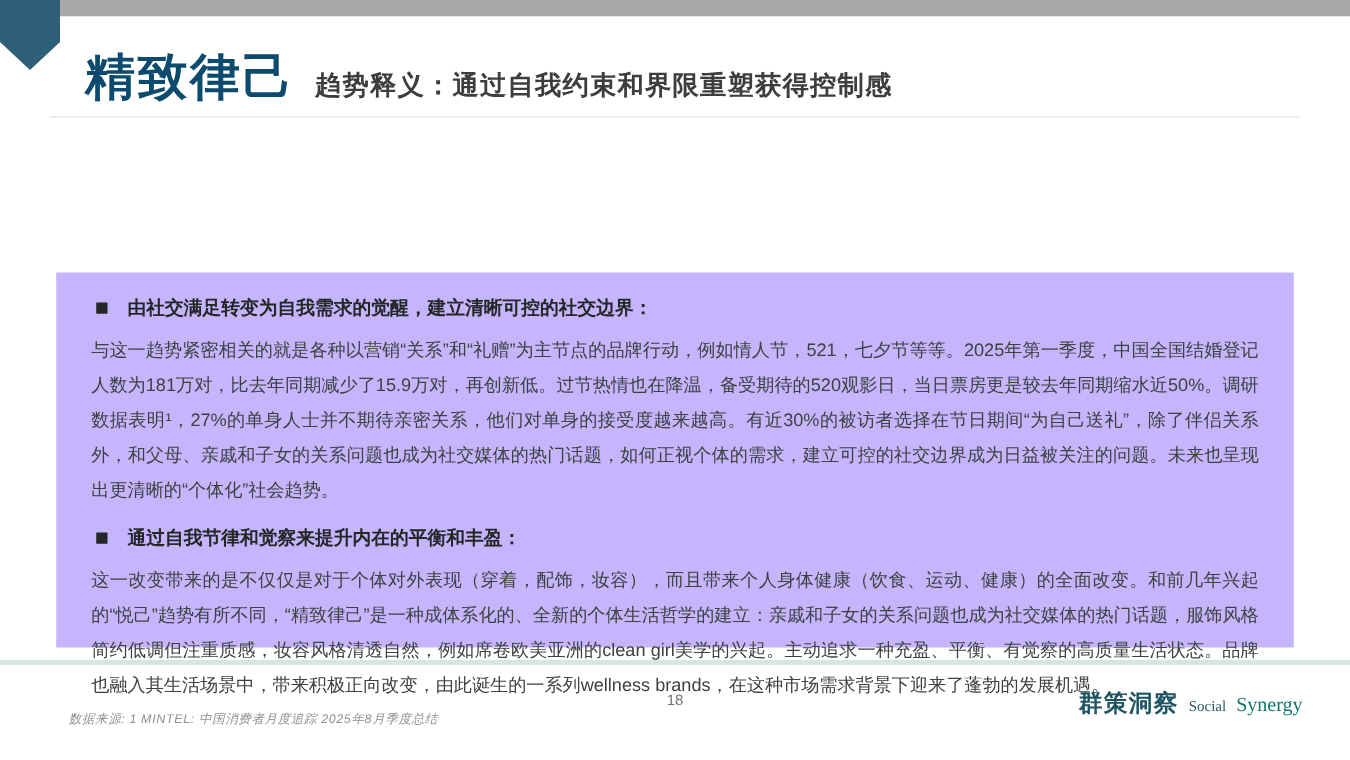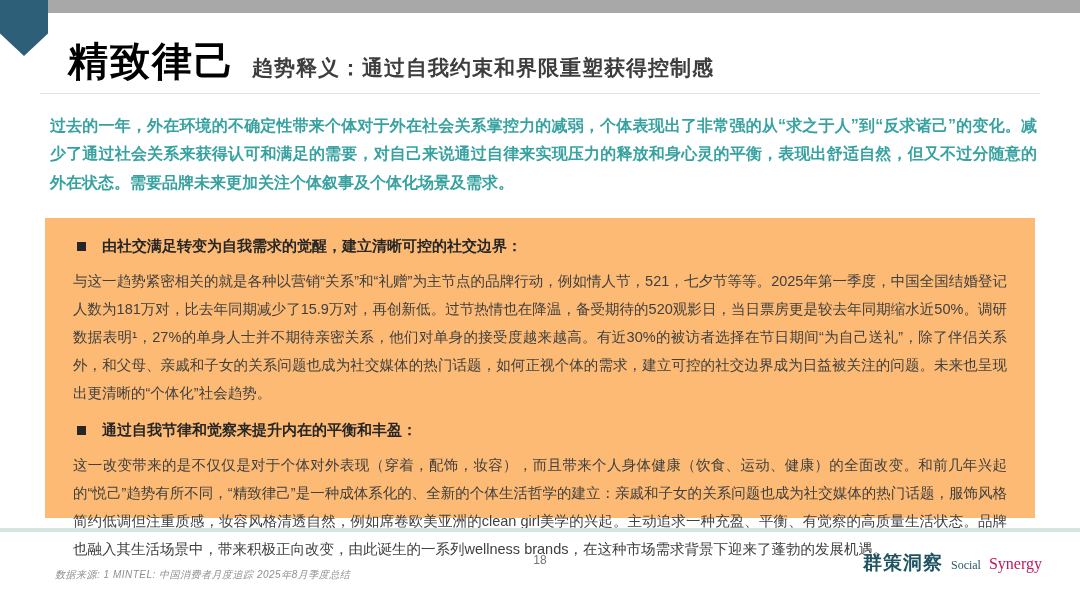--- a/index.html
+++ b/index.html
@@ -20,39 +20,39 @@
     position: absolute; left: 0; top: 0; width: 48px; height: 56px;
     background: #2d5f79;
     clip-path: polygon(0 0, 100% 0, 100% 60%, 50% 100%, 0 60%);
   }
 
   .header {
     position: absolute; left: 68px; top: 34px; right: 40px;
     display: flex; align-items: baseline; gap: 16px; white-space: nowrap;
   }
   .title {
-    font-size: 40px; font-weight: 800; color: #000000; letter-spacing: 2px;
+    font-size: 40px; font-weight: 800; color: #0c4a6e; letter-spacing: 2px;
   }
   .subtitle {
     font-size: 21px; font-weight: 700; color: #3d3d3d; letter-spacing: 1px;
   }
   .header-divider {
     position: absolute; left: 40px; right: 40px; top: 93px;
     border-top: 1px solid #e3e3e3;
   }
 
   .intro {
     position: absolute; left: 50px; top: 112px; width: 987px;
     color: #38a2a0; font-size: 16px; font-weight: 700;
     line-height: 1.78; text-align: justify;
   }
 
   .content-box {
     position: absolute; left: 45px; top: 218px; width: 990px; height: 300px;
-    background: #fdba74; padding: 19px 28px 16px 28px;
+    background: #c4b5fd; padding: 19px 28px 16px 28px;
   }
   .section-heading {
     display: flex; align-items: center; gap: 16px;
     font-size: 15px; font-weight: 700; color: #262626;
     margin: 0 0 12px 4px;
   }
   .bullet-square {
     width: 9px; height: 9px; background: #262626; flex: 0 0 auto;
   }
   .section-body {
@@ -72,37 +72,36 @@
     position: absolute; left: 0; right: 0; top: 553px; text-align: center;
     font-size: 12px; color: #737373;
   }
   .logo {
     position: absolute; right: 38px; top: 550px;
     font-family: "Liberation Serif", "DejaVu Serif", serif;
     display: flex; align-items: baseline; gap: 8px; white-space: nowrap; margin-left: 21px;
   }
   .logo-cn { font-size: 19px; font-weight: 700; color: #1e5362; letter-spacing: 1px; }
   .logo-en-1 { font-size: 12px; color: #2c5a68; text-align: right; }
-  .logo-en-2 { font-size: 16px; color: #be185d; }
+  .logo-en-2 { font-size: 16px; color: #0f766e; }
 </style>
 </head>
 <body>
 
 <div class="slide">
 
   <div class="top-bar"></div>
   <div class="ribbon"></div>
 
   <div class="header">
     <div class="title">精致律己</div>
     <div class="subtitle">趋势释义：通过自我约束和界限重塑获得控制感</div>
   </div>
   <div class="header-divider"></div>
 
-  <div class="intro">过去的一年，外在环境的不确定性带来个体对于外在社会关系掌控力的减弱，个体表现出了非常强的从“求之于人”到“反求诸己”的变化。减少了通过社会关系来获得认可和满足的需要，对自己来说通过自律来实现压力的释放和身心灵的平衡，表现出舒适自然，但又不过分随意的外在状态。需要品牌未来更加关注个体叙事及个体化场景及需求。</div>
 
   <div class="content-box">
 
     <div class="section-heading">
       <span class="bullet-square"></span>
       <span>由社交满足转变为自我需求的觉醒，建立清晰可控的社交边界：</span>
     </div>
     <div class="section-body">与这一趋势紧密相关的就是各种以营销“关系”和“礼赠”为主节点的品牌行动，例如情人节，521，七夕节等等。2025年第一季度，中国全国结婚登记人数为181万对，比去年同期减少了15.9万对，再创新低。过节热情也在降温，备受期待的520观影日，当日票房更是较去年同期缩水近50%。调研数据表明¹，27%的单身人士并不期待亲密关系，他们对单身的接受度越来越高。有近30%的被访者选择在节日期间“为自己送礼”，除了伴侣关系外，和父母、亲戚和子女的关系问题也成为社交媒体的热门话题，如何正视个体的需求，建立可控的社交边界成为日益被关注的问题。未来也呈现出更清晰的“个体化”社会趋势。</div>
 
     <div class="section-heading">

